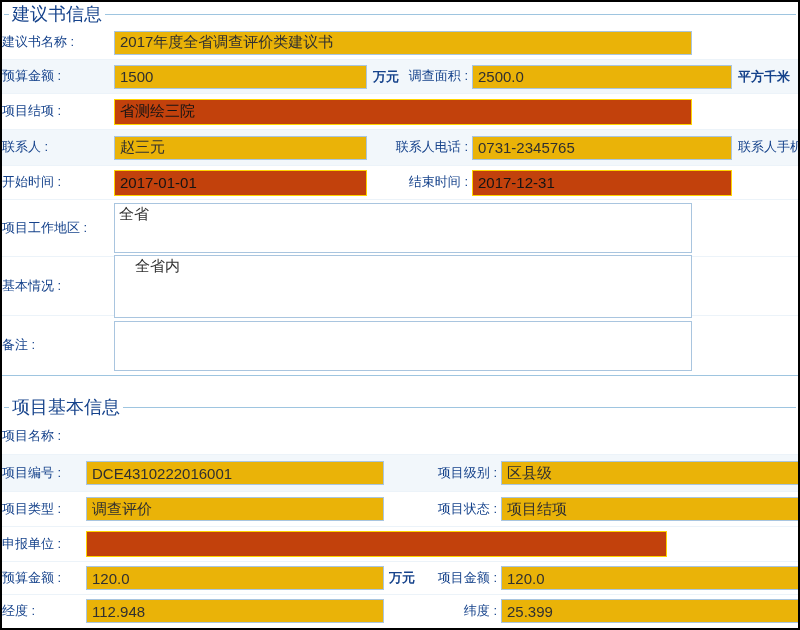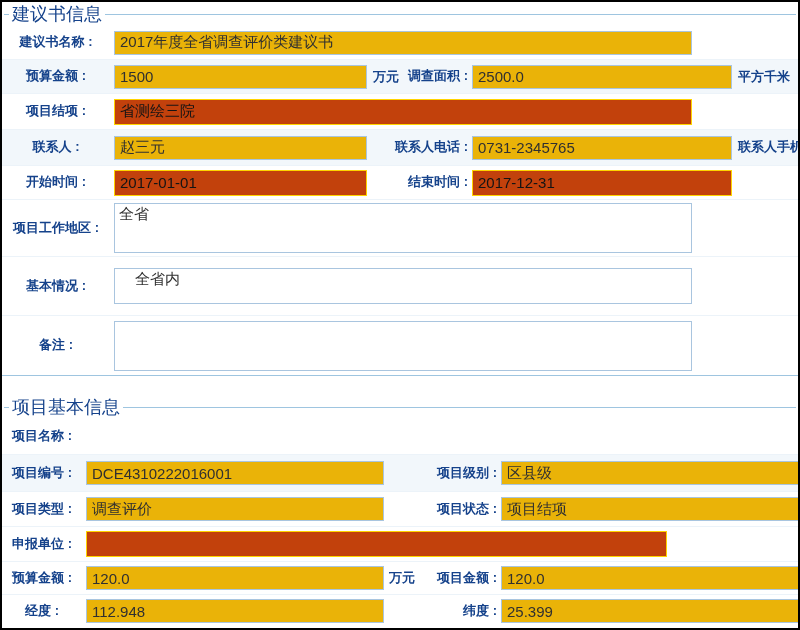--- a/index.html
+++ b/index.html
@@ -18,21 +18,21 @@
   .legend { color: #15428b; font-weight: normal; font-size: 18px; padding: 0 3px; white-space: nowrap; }
   .legend-line { flex: 1; height: 1px; background: #9ec5e0; }
 
   .row { display: flex; align-items: center; height: 34px; border-bottom: 1px solid #ecf3f9; }
   .row:last-child { border-bottom: none; }
   .tint { background: #f2f7fb; }
   .h36 { height: 36px; } .h37 { height: 37px; } .h35 { height: 35px; }
   .h33 { height: 33px; } .h32 { height: 32px; }
   .h57 { height: 57px; } .h59 { height: 59px; }
 
-  .lbl { color: #15428b; font-weight: bold; font-size: 13px; text-align: center;
+  .lbl { color: #15428b; font-weight: normal; font-size: 13px; text-align: left;
          flex: none; padding-right: 4px; line-height: 1.15; white-space: nowrap; }
   .s1 .lbl.main { width: 112px; }
   .s2 .lbl.main { width: 84px; }
   .unit { color: #15428b; font-weight: bold; font-size: 13px; white-space: nowrap; }
   .suffix { margin-left: 6px; }
 
   .inp { height: 24px; border: 1px solid #a9c5df; background: #eab308;
          font-size: 15px; color: #303030; padding: 0 5px;
          font-family: "Liberation Sans", sans-serif; flex: none; }
   .hl { background: #c2410c; border: 1px solid #ffd400; height: 26px; color: #141414; }
@@ -45,21 +45,21 @@
   .w-f2 { width: 581px; } .w-a2 { width: 298px; }
   .mid2 { width: 117px; display: flex; align-items: center; flex: none; }
   .mid2 .lbl { margin-left: auto; }
   .mid2 .unit { padding-left: 5px; }
   .lbl3 { width: 78px; margin-left: 6px; }
   .hl-clip { width: 40px; padding: 0 2px; }
 
   .ta { width: 578px; border: 1px solid #a9c5df; background: #fff;
         font-size: 15px; color: #303030; padding: 1px 4px; resize: none;
         font-family: "Liberation Sans", sans-serif; flex: none; overflow: hidden; }
-  .ta-h50 { height: 50px; } .ta-h54 { height: 36px; padding-left: 20px; }
+  .ta-h50 { height: 50px; } .ta-h54 { height: 63px; padding-left: 20px; }
 
   .divider { height: 19px; background: #fff; }
 </style>
 </head>
 <body>
 
 <div class="page">
 
   <div class="fieldset fs1 s1">
     <div class="legend-row">

